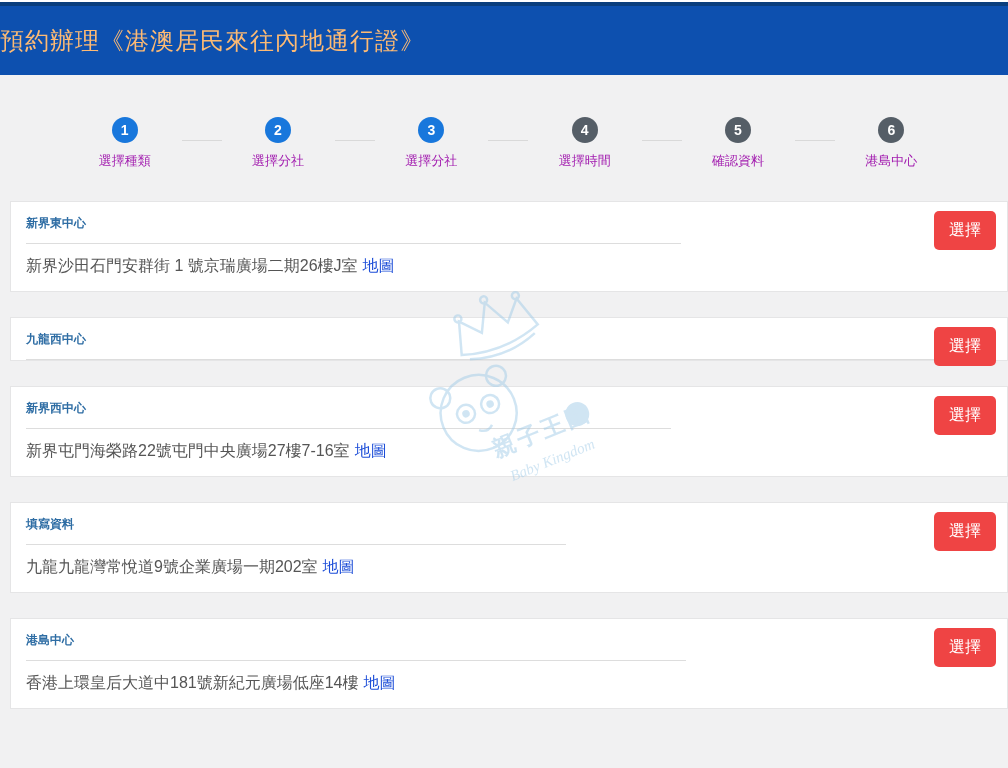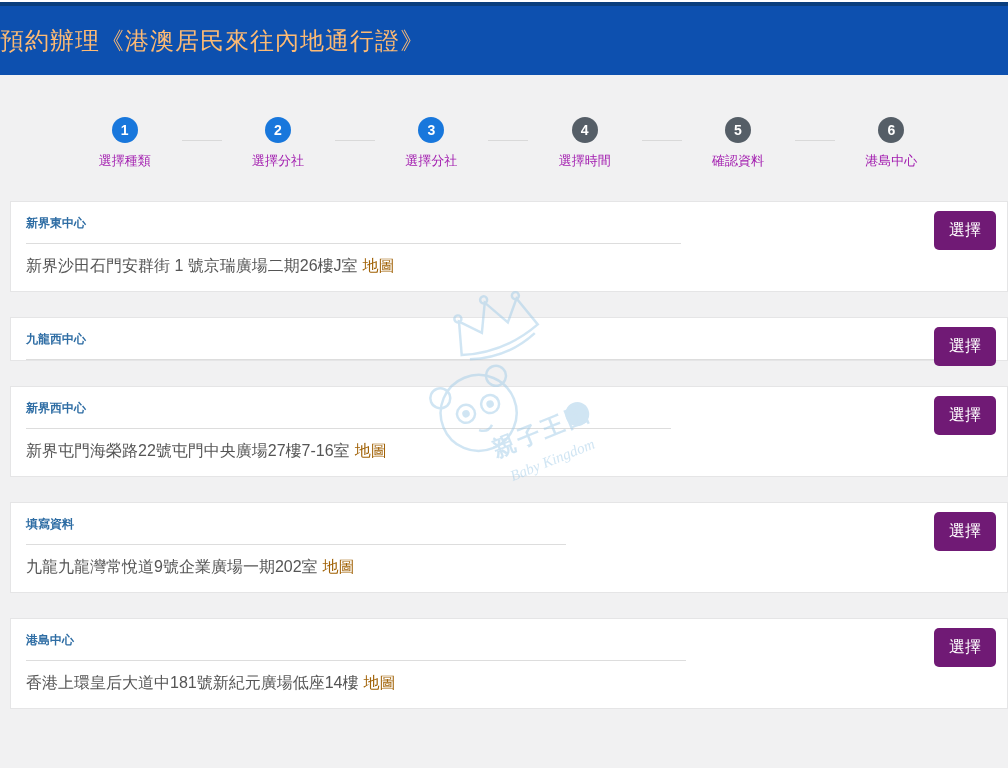--- a/index.html
+++ b/index.html
@@ -52,25 +52,25 @@
   .card-divider { height: 1px; background: #dddddd; margin-left: 15px; }
   .centers .card:nth-of-type(1) .card-divider { width: 655px; }
   .centers .card:nth-of-type(2) .card-divider { width: 958px; }
   .centers .card:nth-of-type(3) .card-divider { width: 645px; }
   .centers .card:nth-of-type(4) .card-divider { width: 540px; }
   .centers .card:nth-of-type(5) .card-divider { width: 660px; }
   .card-address {
     padding: 12px 80px 14px 15px;
     font-size: 16px; color: #555555;
   }
-  .map-link { color: #a16207; text-decoration: none; margin-left: 5px; cursor: pointer; font-family: Liberation Serif, serif; }
+  .map-link { color: #1d4ed8; text-decoration: none; margin-left: 5px; cursor: pointer; font-family: Liberation Serif, serif; }
   .select-btn {
     position: absolute; top: 9px; right: 11px;
     width: 62px; height: 39px;
-    background: #701a75; color: #ffffff;
+    background: #ef4444; color: #ffffff;
     border: none; border-radius: 5px;
     font-size: 16px;
     font-family: "Liberation Sans", "DejaVu Sans", sans-serif;
     cursor: pointer;
   }
   
   .watermark {
     position: absolute; left: 428px; top: 288px;
     width: 190px; height: 215px;
     z-index: 5; pointer-events: none; opacity: 0.5;

